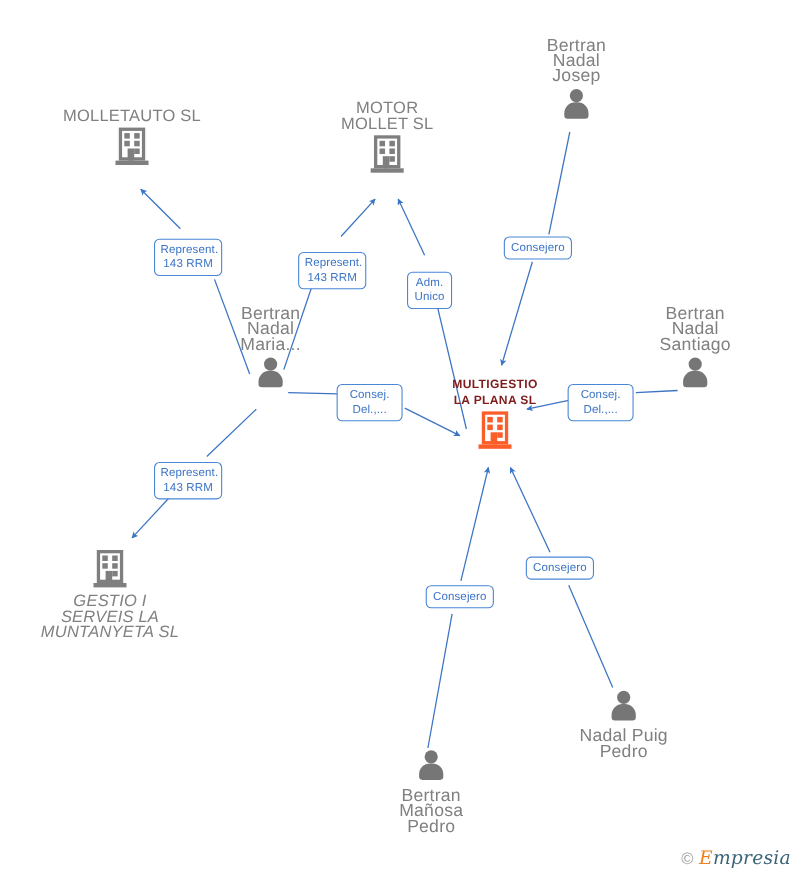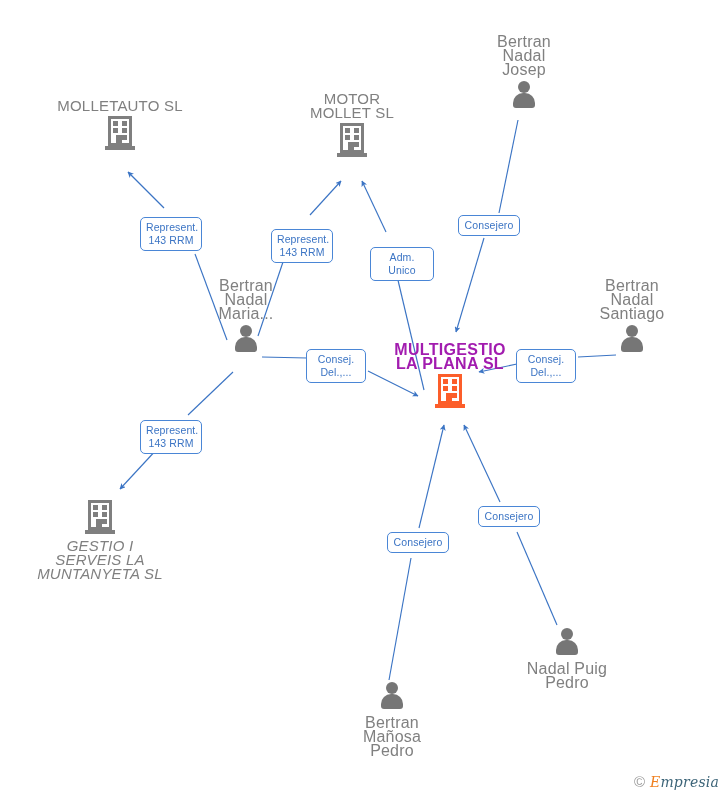--- a/index.html
+++ b/index.html
@@ -40,23 +40,23 @@
     color: #808080;
     font-size: 16px;
     letter-spacing: .2px;
     white-space: pre-line;
     display: block;
   }
   .node.company > .node-label {
     font-size: 15px;
   }
   .node.center > .node-label {
-    color: #a21caf;
+    color: #7f1d1d;
     font-weight: bold;
-    font-size: 16px;
+    font-size: 11px;
     letter-spacing: .3px;
   }
   .node-icon {
     display: block;
     margin: 3px auto 3px auto;
   }
   .node.label-below .node-icon { margin-top: 0; }
 
   
   .bld {
@@ -151,21 +151,21 @@
     gap: 5px;
   }
   #watermark .copy {
     color: #9a9a9a;
     font-size: 15px;
     line-height: 1;
   }
   #watermark .brand {
     font-family: "DejaVu Serif", serif;
     font-style: italic;
-    font-size: 14px;
+    font-size: 17px;
     line-height: 1;
     color: #3c6478;
     letter-spacing: .2px;
   }
   #watermark .brand .cap { color: #f08020; }
 </style>
 </head>
 <body>
 
 <div id="graph-canvas">
@@ -328,21 +328,21 @@
 Mañosa
 Pedro</span>
   </div>
 
   <div class="edge-label" style="left:140px; top:217px; width:62px;">Represent.
 143 RRM</div>
 
   <div class="edge-label" style="left:271px; top:229px; width:62px;">Represent.
 143 RRM</div>
 
-  <div class="edge-label" style="left:370px; top:247px; width:64px;">Adm.
+  <div class="edge-label" style="left:370px; top:247px; width:41px;">Adm.
 Unico</div>
 
   <div class="edge-label" style="left:458px; top:215px; width:62px;">Consejero</div>
 
   <div class="edge-label" style="left:306px; top:349px; width:60px;">Consej.
 Del.,...</div>
 
   <div class="edge-label" style="left:516px; top:349px; width:60px;">Consej.
 Del.,...</div>
 

